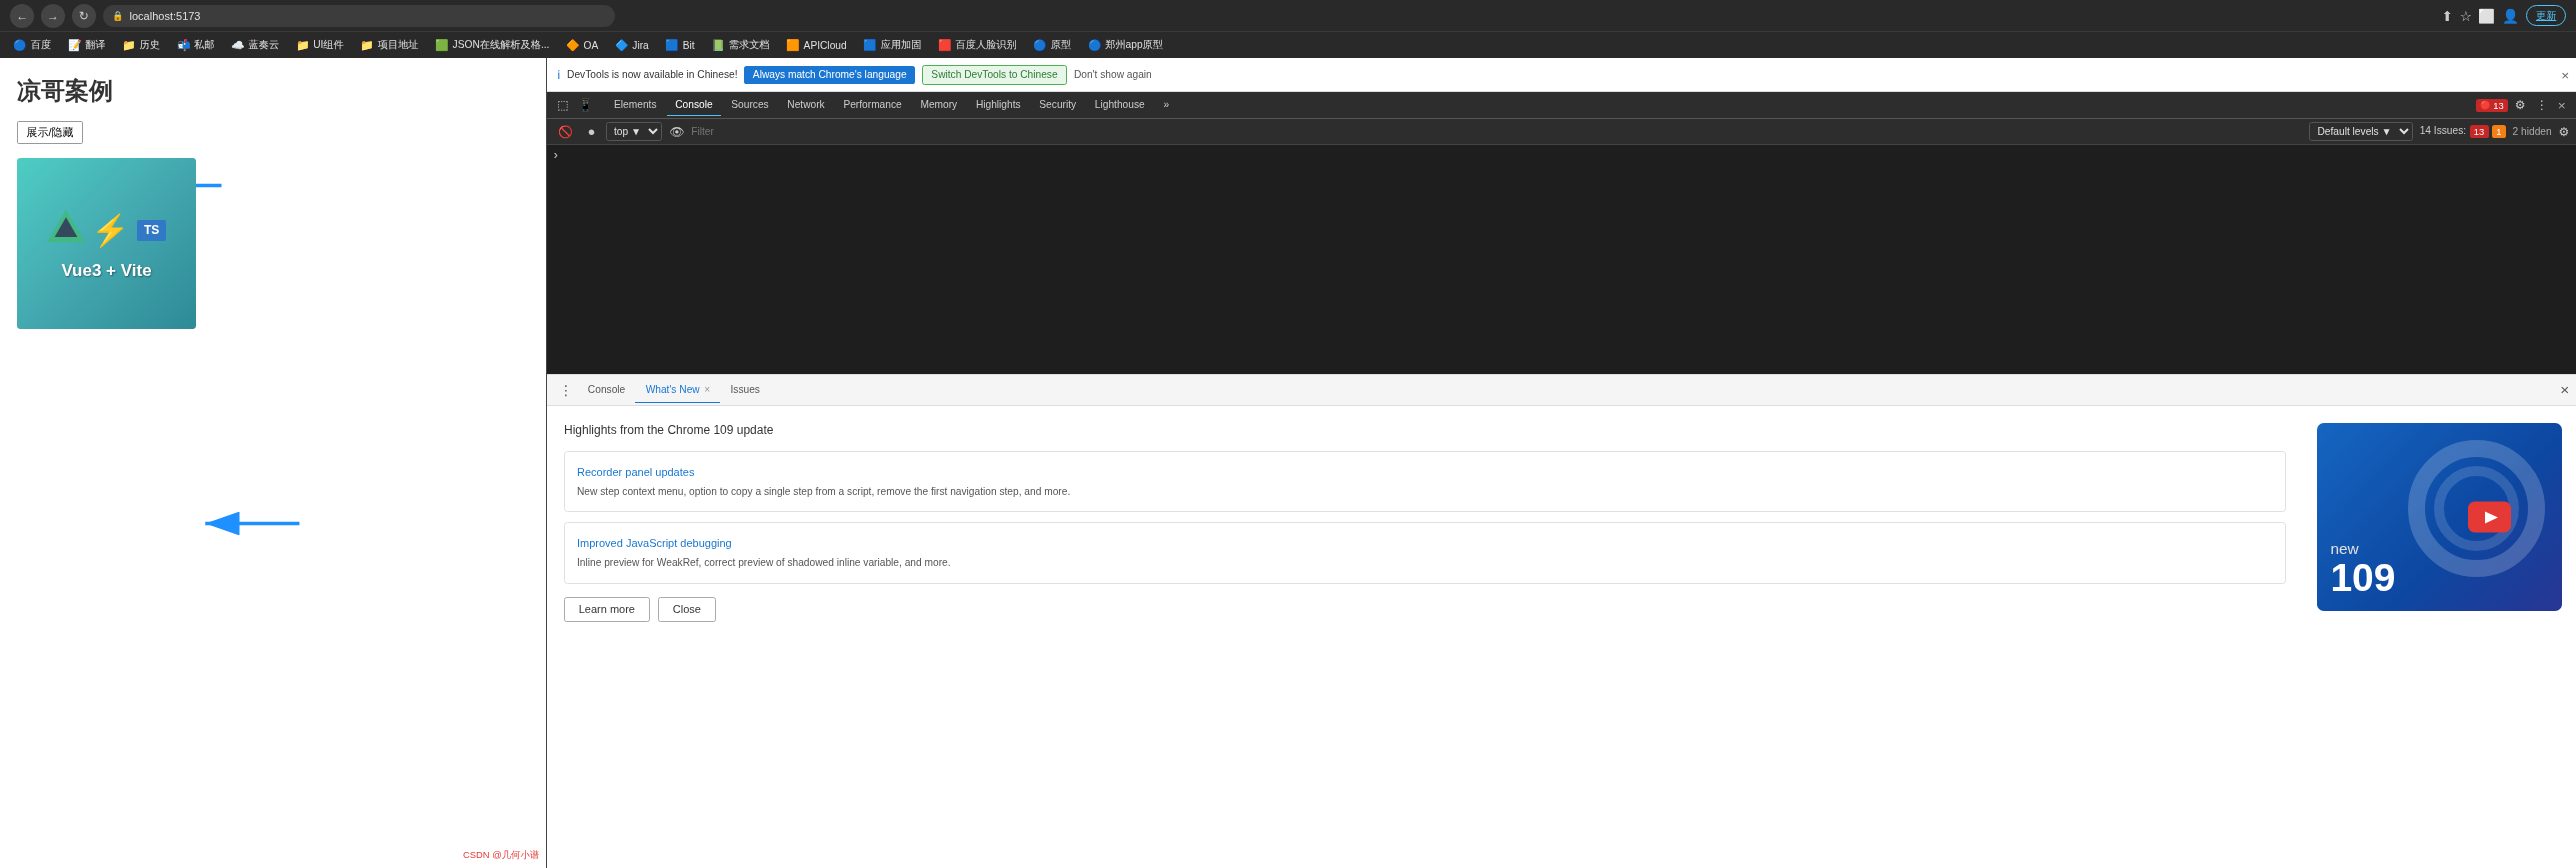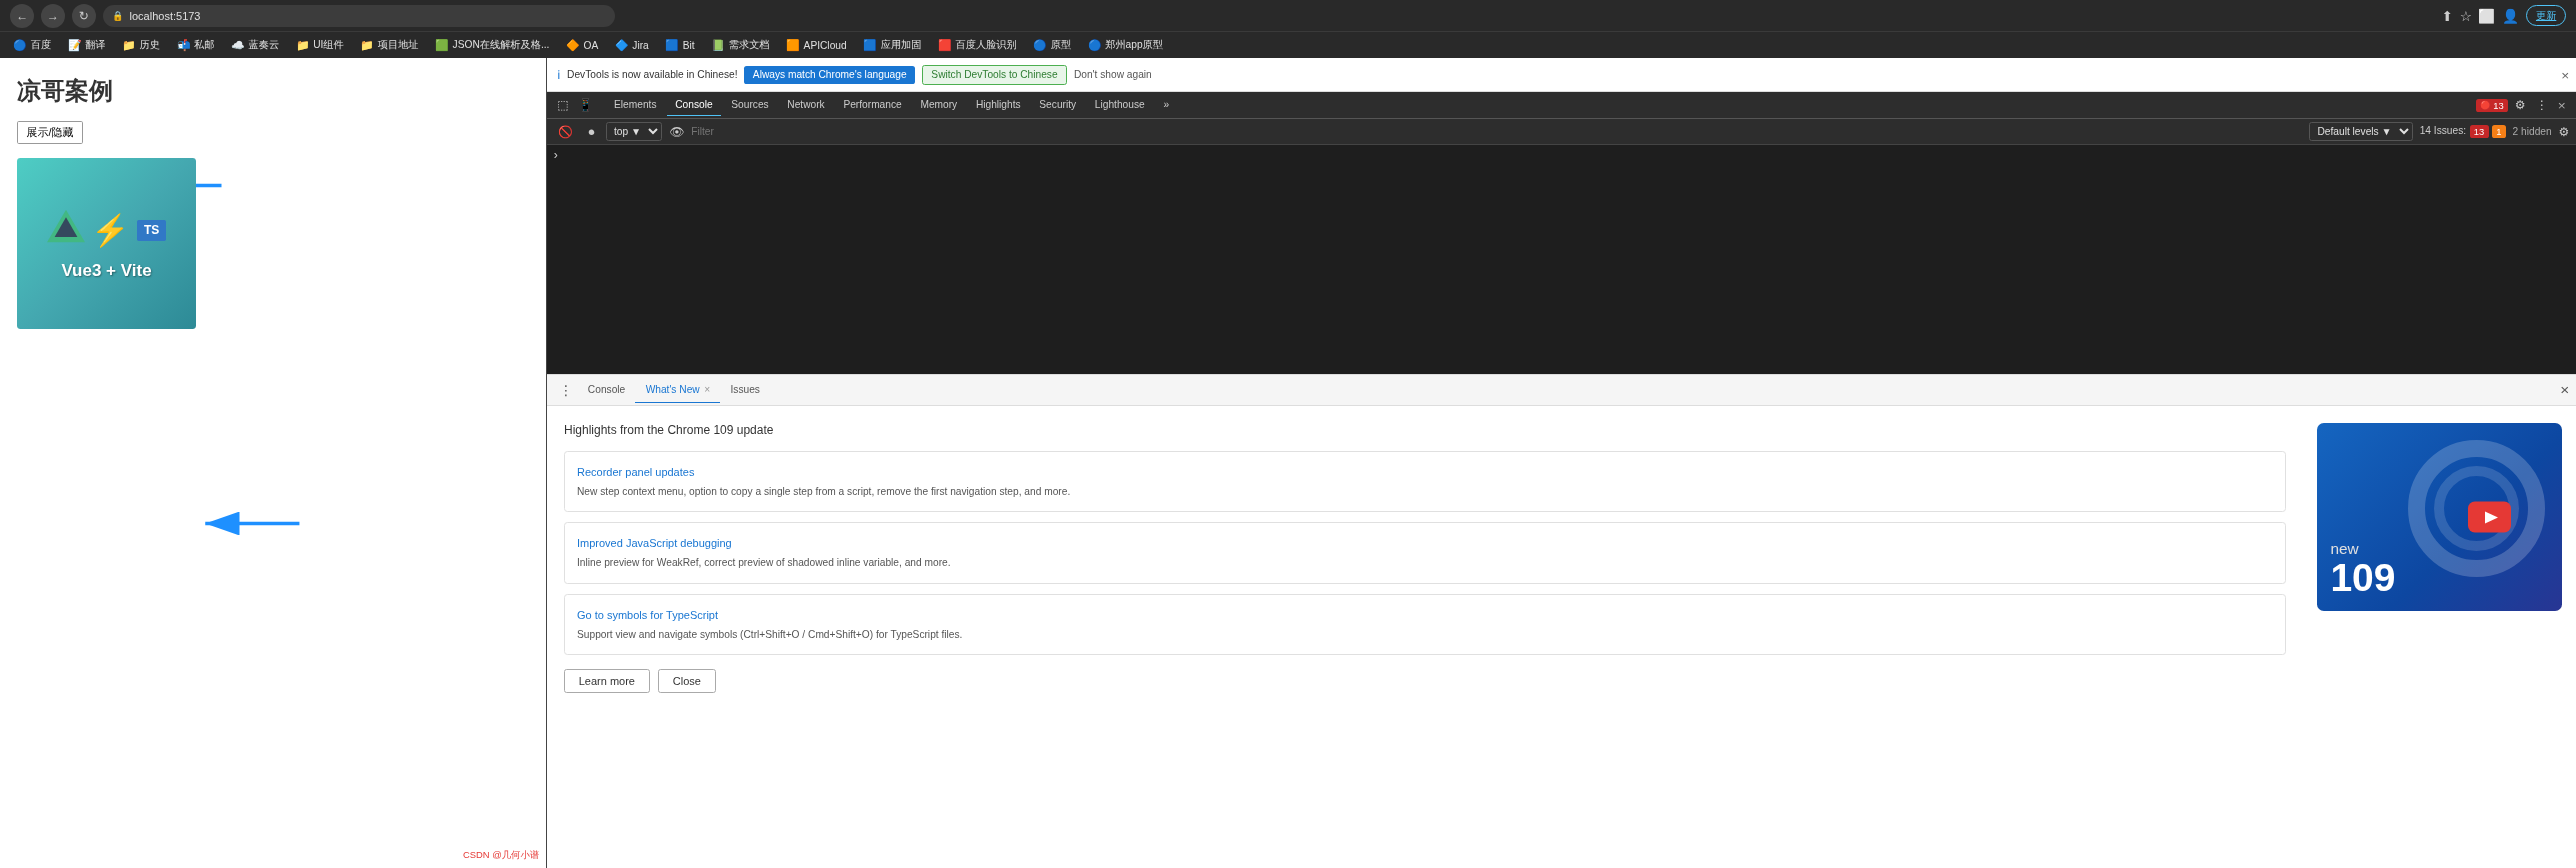--- a/index.html
+++ b/index.html
@@ -269,24 +269,20 @@
             <div class="feature-card">
               <a class="feature-title" href="#">Recorder panel updates</a>
               <p class="feature-desc">New step context menu, option to copy a single step from a script, remove the first navigation step, and more.</p>
             </div>
 
             <div class="feature-card">
               <a class="feature-title" href="#">Improved JavaScript debugging</a>
               <p class="feature-desc">Inline preview for WeakRef, correct preview of shadowed inline variable, and more.</p>
             </div>
 
-            <div class="feature-card">
-              <a class="feature-title" href="#">Go to symbols for TypeScript</a>
-              <p class="feature-desc">Support view and navigate symbols (Ctrl+Shift+O / Cmd+Shift+O) for TypeScript files.</p>
-            </div>
 
             <div class="action-row">
               <button class="action-btn">Learn more</button>
               <button class="action-btn">Close</button>
             </div>
           </div>
 
           <div class="content-right">
             <div class="chrome-109-card">
               <div class="chrome-ring"></div>

